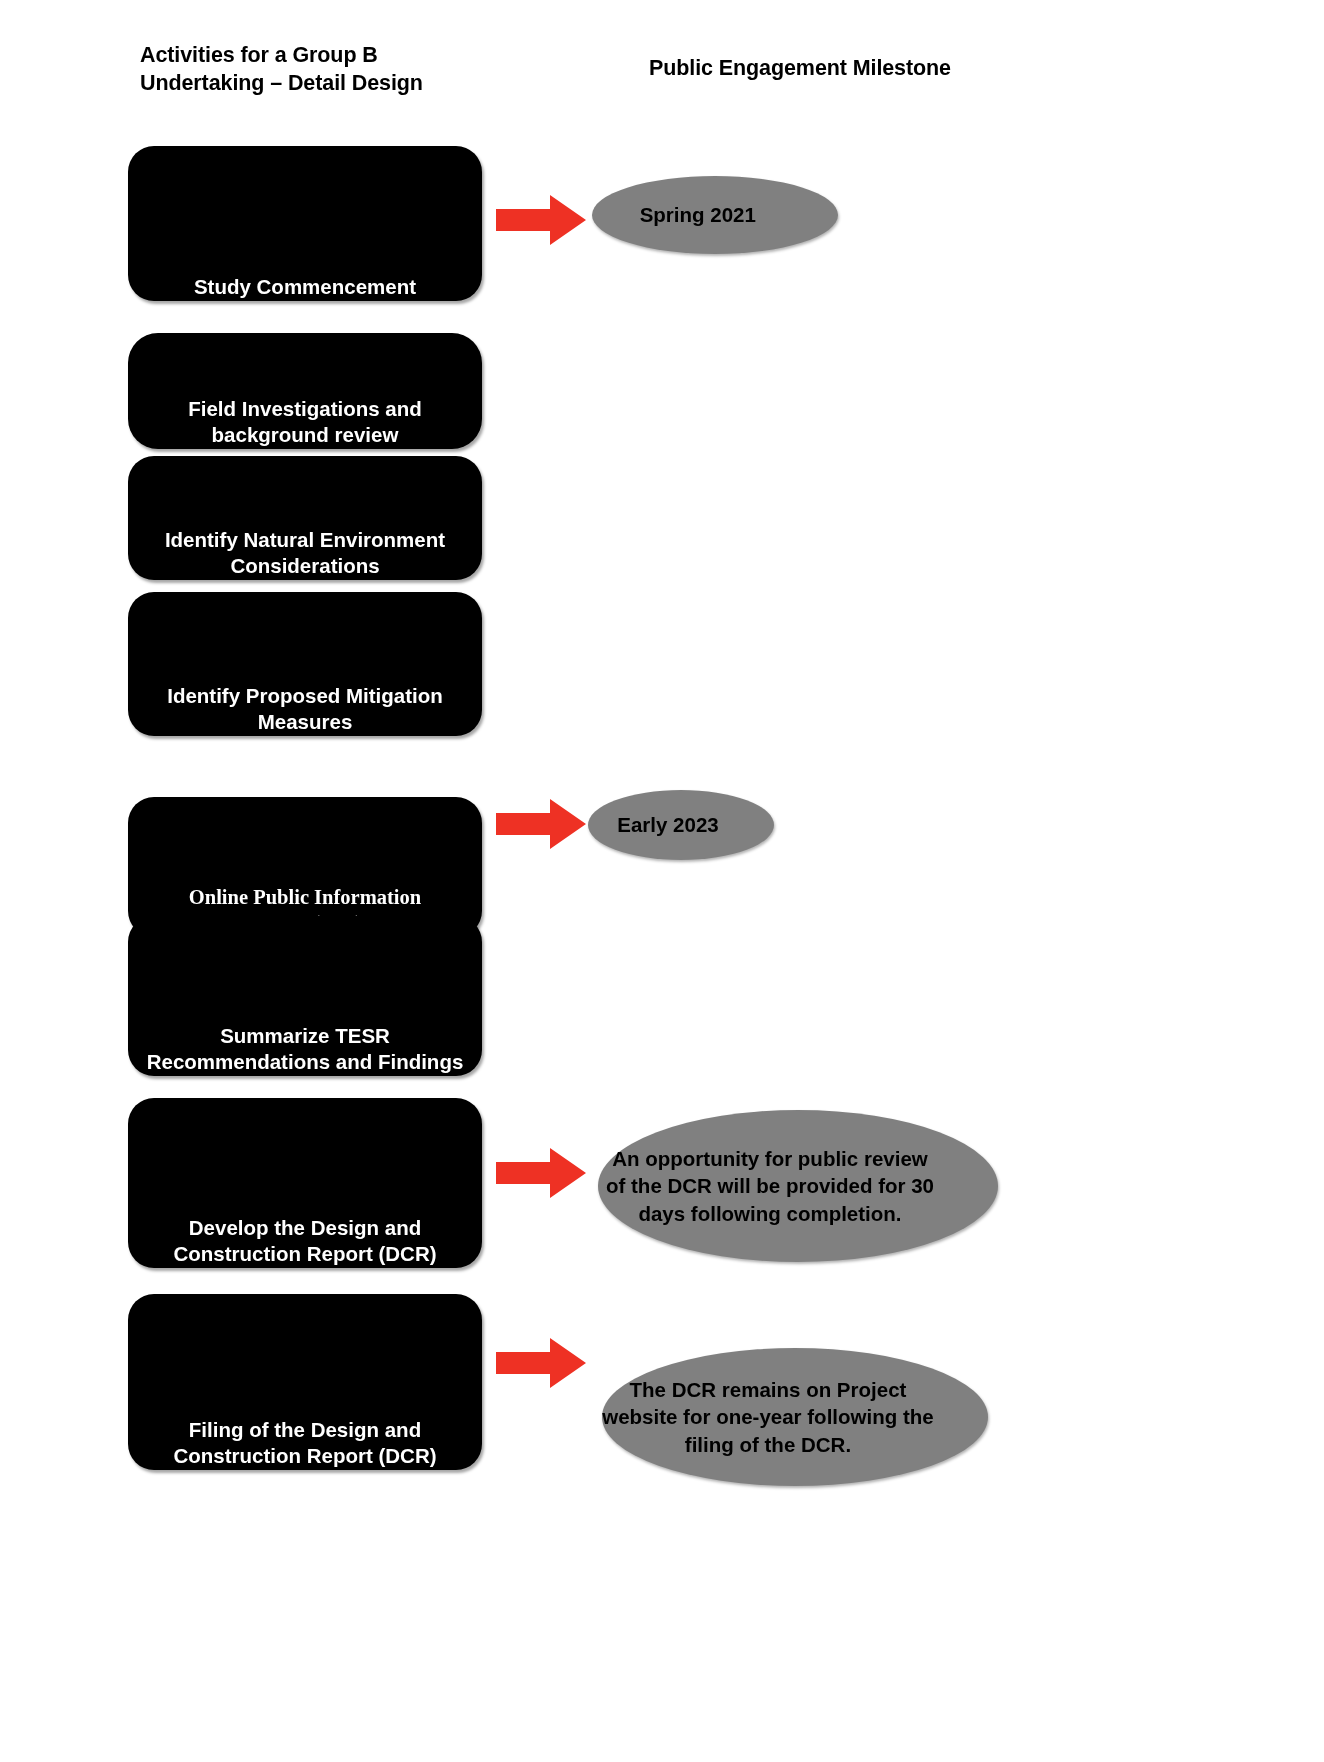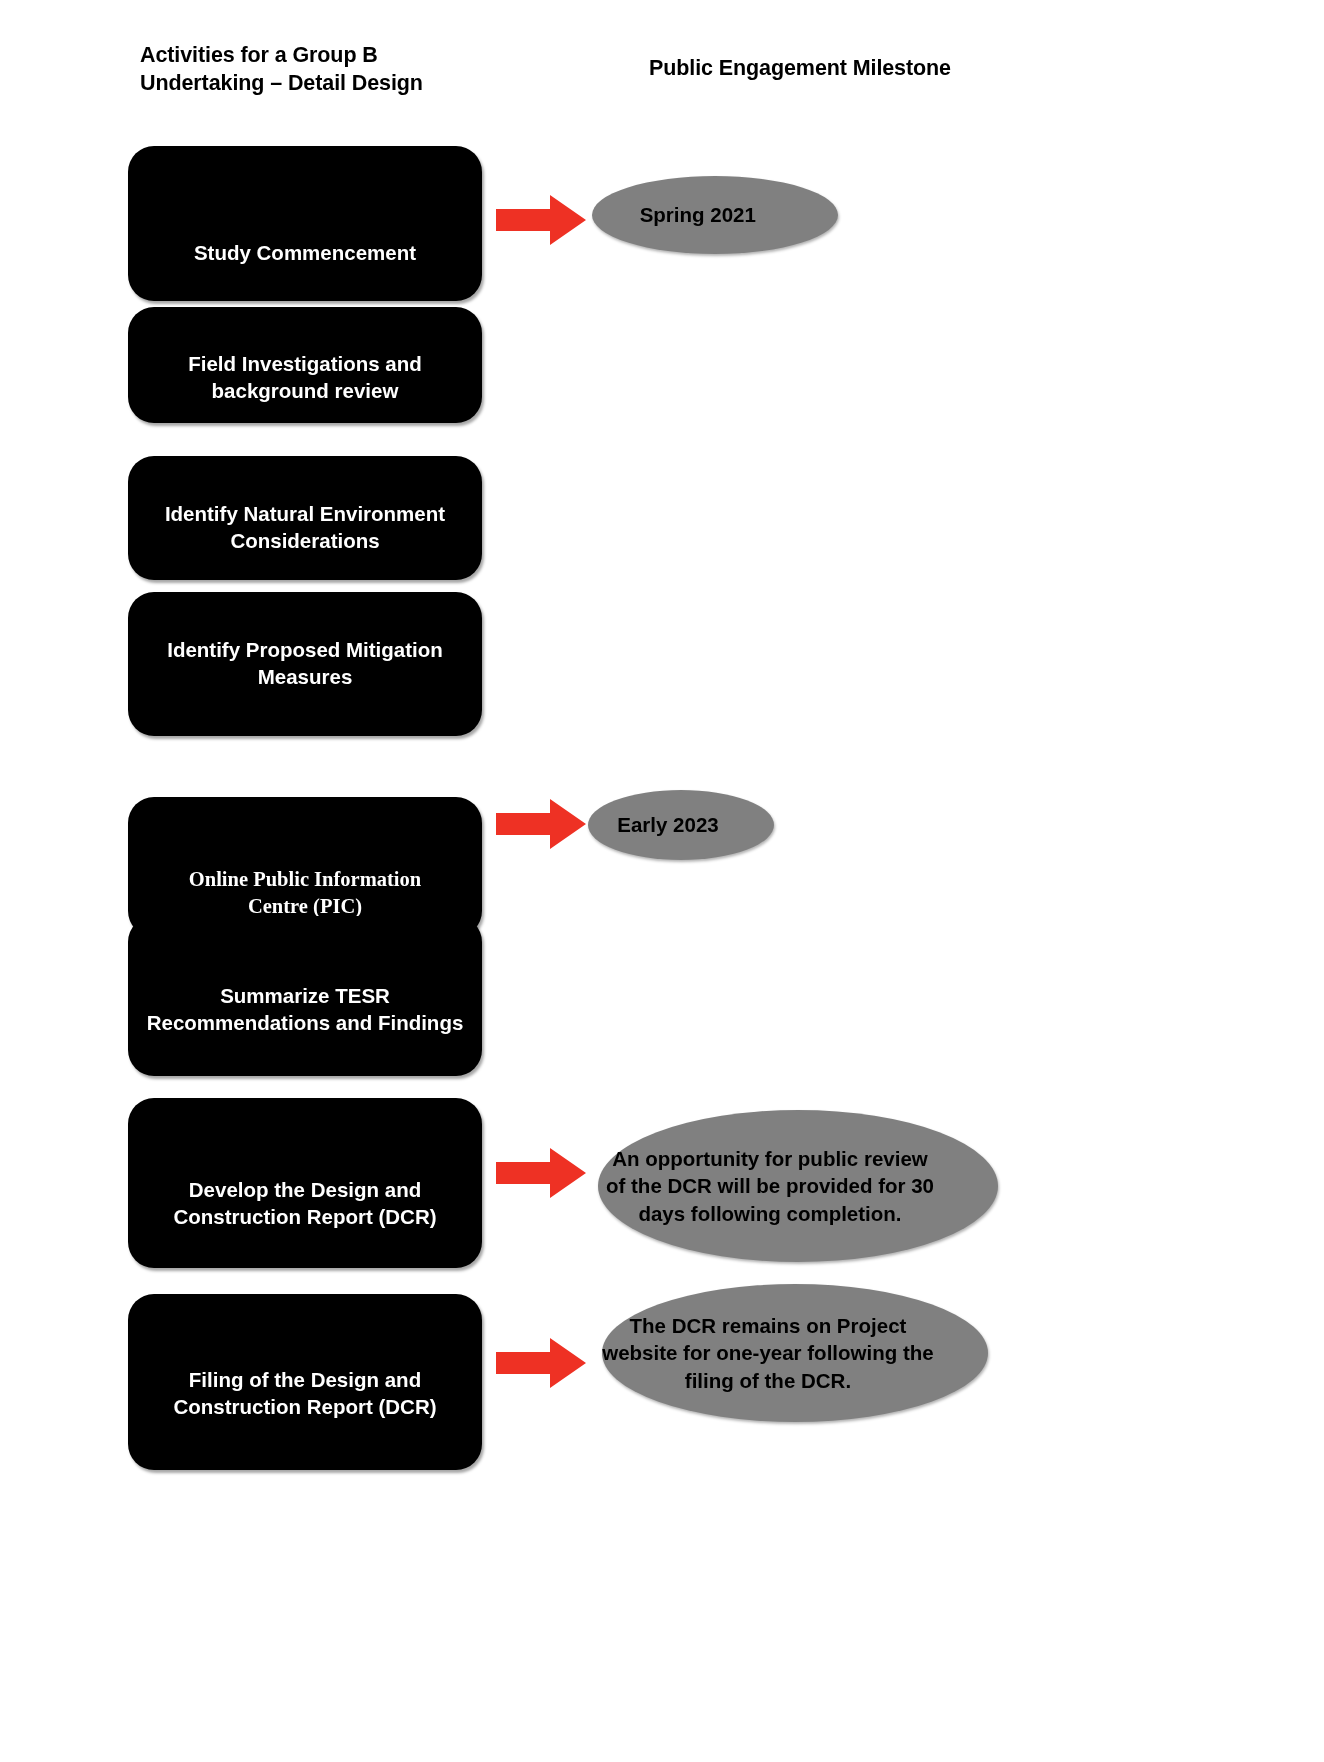--- a/index.html
+++ b/index.html
@@ -43,21 +43,21 @@
 
   
   .activity-box {
     position: absolute;
     left: 128px;
     width: 354px;
     background: #000000;
     border-radius: 26px;
     box-shadow: 2px 3px 3px rgba(0,0,0,0.35);
     display: flex;
-    align-items: center;
+    align-items: flex-end;
     justify-content: center;
     box-sizing: border-box;
   }
   .activity-label {
     color: #ffffff;
     font-weight: bold;
     font-size: 20.5px;
     line-height: 1.30;
     text-align: center;
     width: 100%;
@@ -108,21 +108,21 @@
   </div>
 
   <svg class="arrow" style="left:496px; top:195px;" width="90" height="50" viewBox="0 0 90 50">
     <polygon points="0,14 54,14 54,0 90,25 54,50 54,36 0,36" fill="#EE3124"></polygon>
   </svg>
 
   <div class="milestone-ellipse" style="left:592px; top:176px; width:246px; height:78px;">
     <div class="milestone-label">Spring 2021</div>
   </div>
 
-  <div class="activity-box" style="top:307px; height:116px; padding-top:26px;">
+  <div class="activity-box" style="top:333px; height:116px; padding-top:26px;border-radius:30px;">
     <div class="activity-label">Field Investigations and
 background review</div>
   </div>
 
   <div class="activity-box" style="top:456px; height:124px; padding-top:20px;">
     <div class="activity-label">Identify Natural Environment
 Considerations</div>
   </div>
 
   <div class="activity-box" style="top:592px; height:144px; ">
@@ -165,19 +165,19 @@
 
   <div class="activity-box" style="top:1294px; height:176px; padding-top:24px;">
     <div class="activity-label">Filing of the Design and
 Construction Report (DCR)</div>
   </div>
 
   <svg class="arrow" style="left:496px; top:1338px;" width="90" height="50" viewBox="0 0 90 50">
     <polygon points="0,14 54,14 54,0 90,25 54,50 54,36 0,36" fill="#EE3124"></polygon>
   </svg>
 
-  <div class="milestone-ellipse" style="left:602px; top:1284px; width:386px; height:138px;">
+  <div class="milestone-ellipse" style="left:602px; top:1348px; width:386px; height:138px;">
     <div class="milestone-label">The DCR remains on Project
 website for one-year following the
 filing of the DCR.</div>
   </div>
 
 </div>
 
 </body></html>

